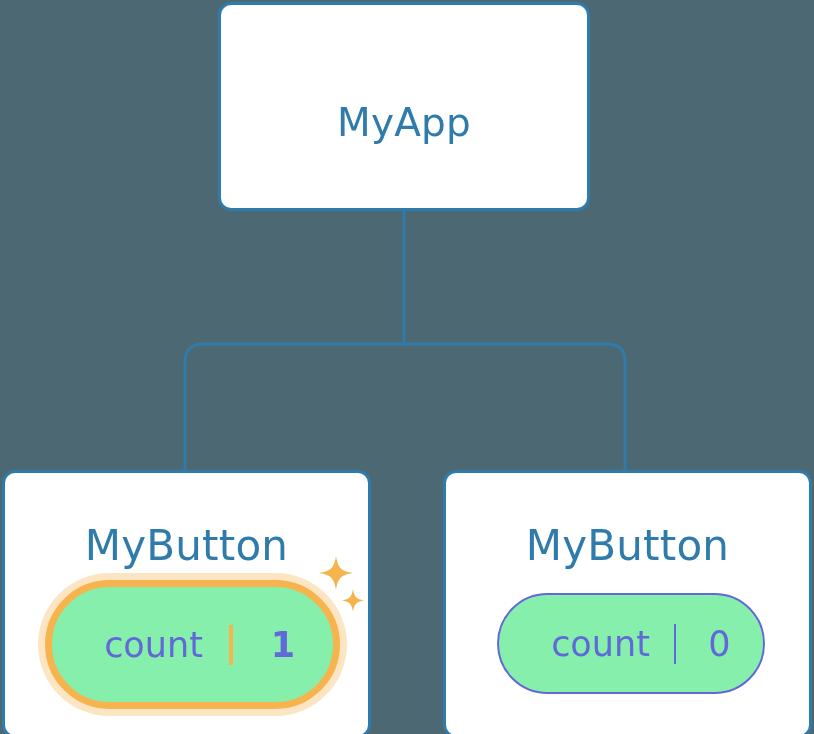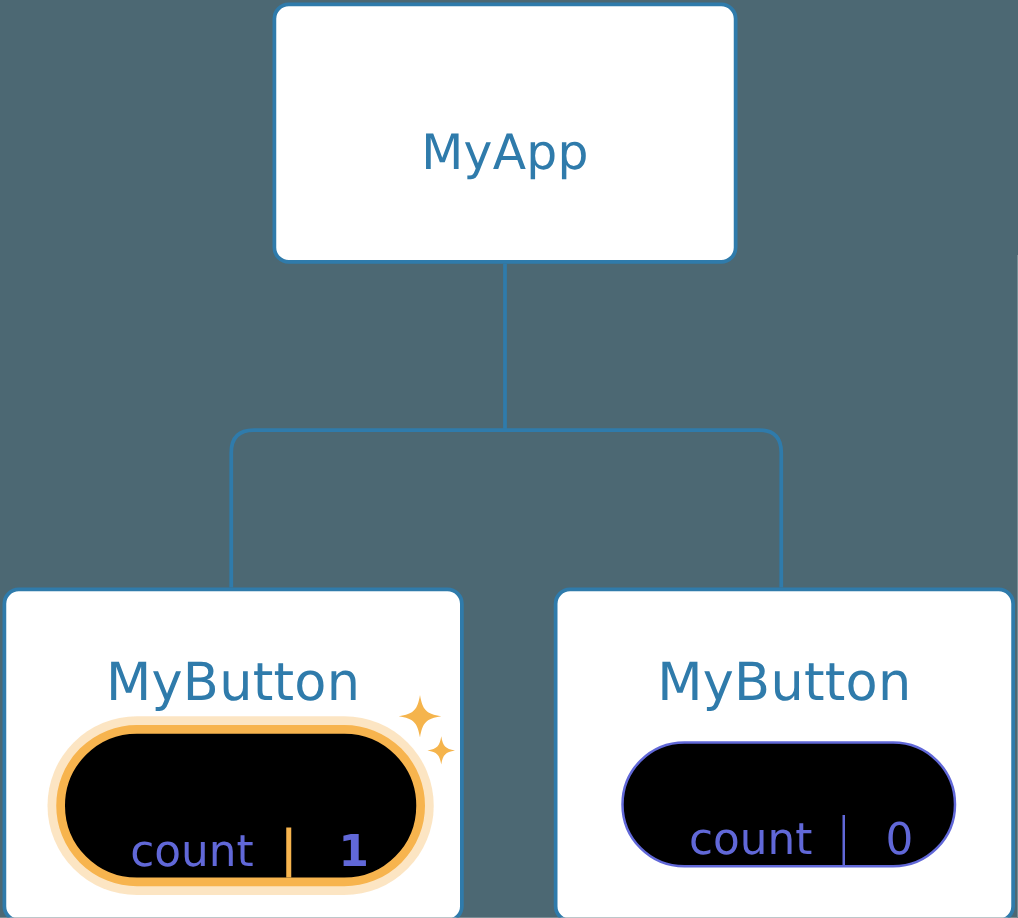--- a/index.html
+++ b/index.html
@@ -72,23 +72,23 @@
   .card-left .card-title,
   .card-right .card-title {
     top: 48px;
     font-size: 42px;
   }
 
   
   .pill {
     position: absolute;
     display: flex;
-    align-items: flex-end;
+    align-items: center;
     box-sizing: border-box;
-    background: #000000;
+    background: #86efac;
   }
   .pill-plain {
     left: 51px;
     top: 120px;
     width: 268px;
     height: 101px;
     border: 2px solid #6168D8;
     border-radius: 51px;
   }
   .pill-highlight {

